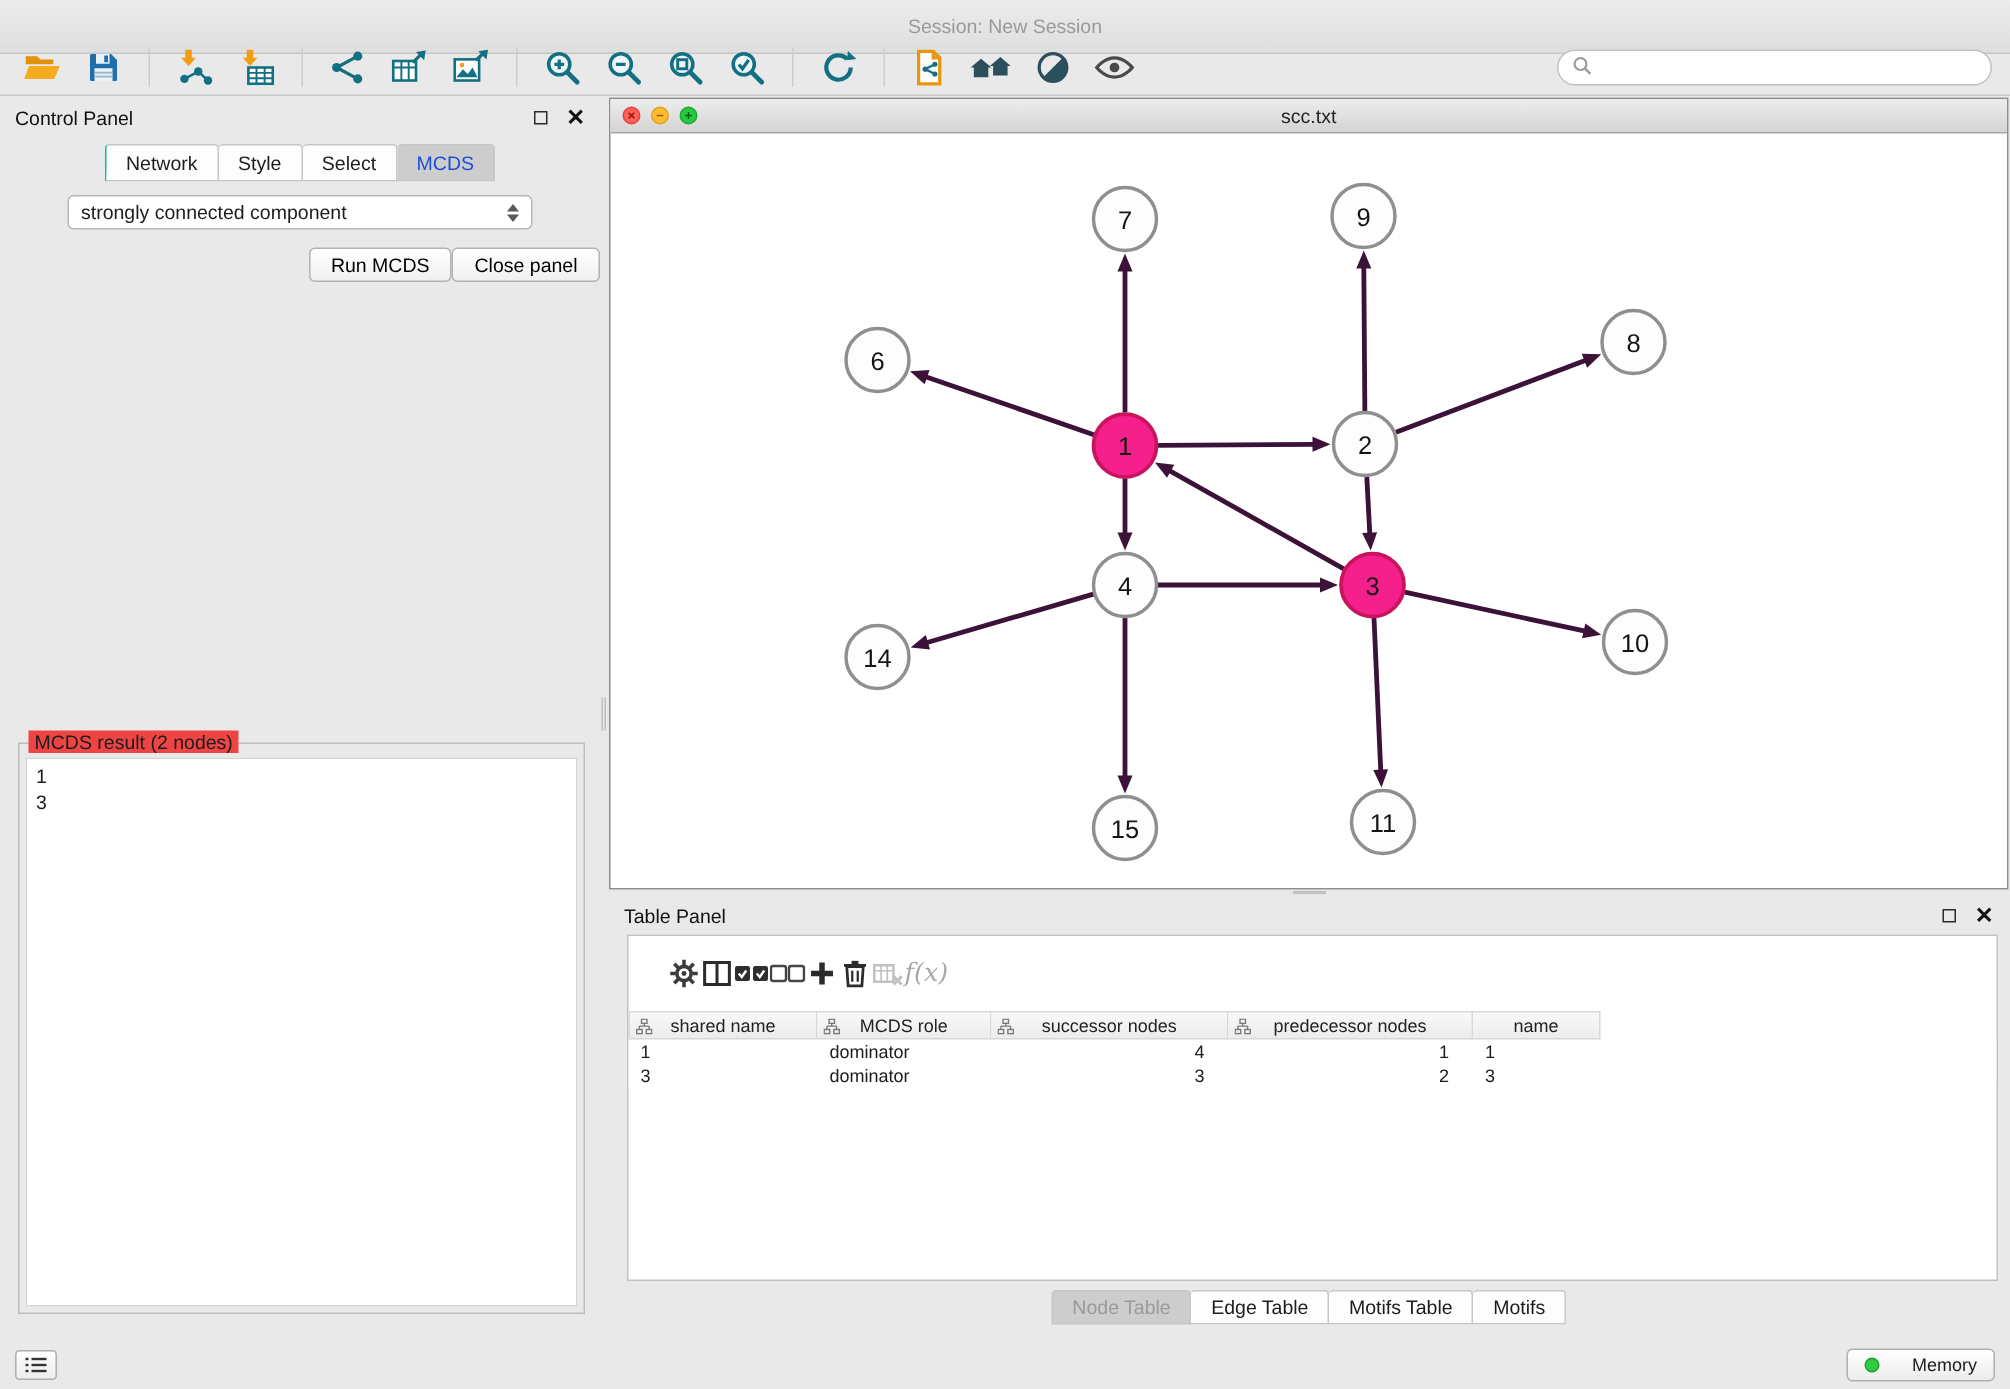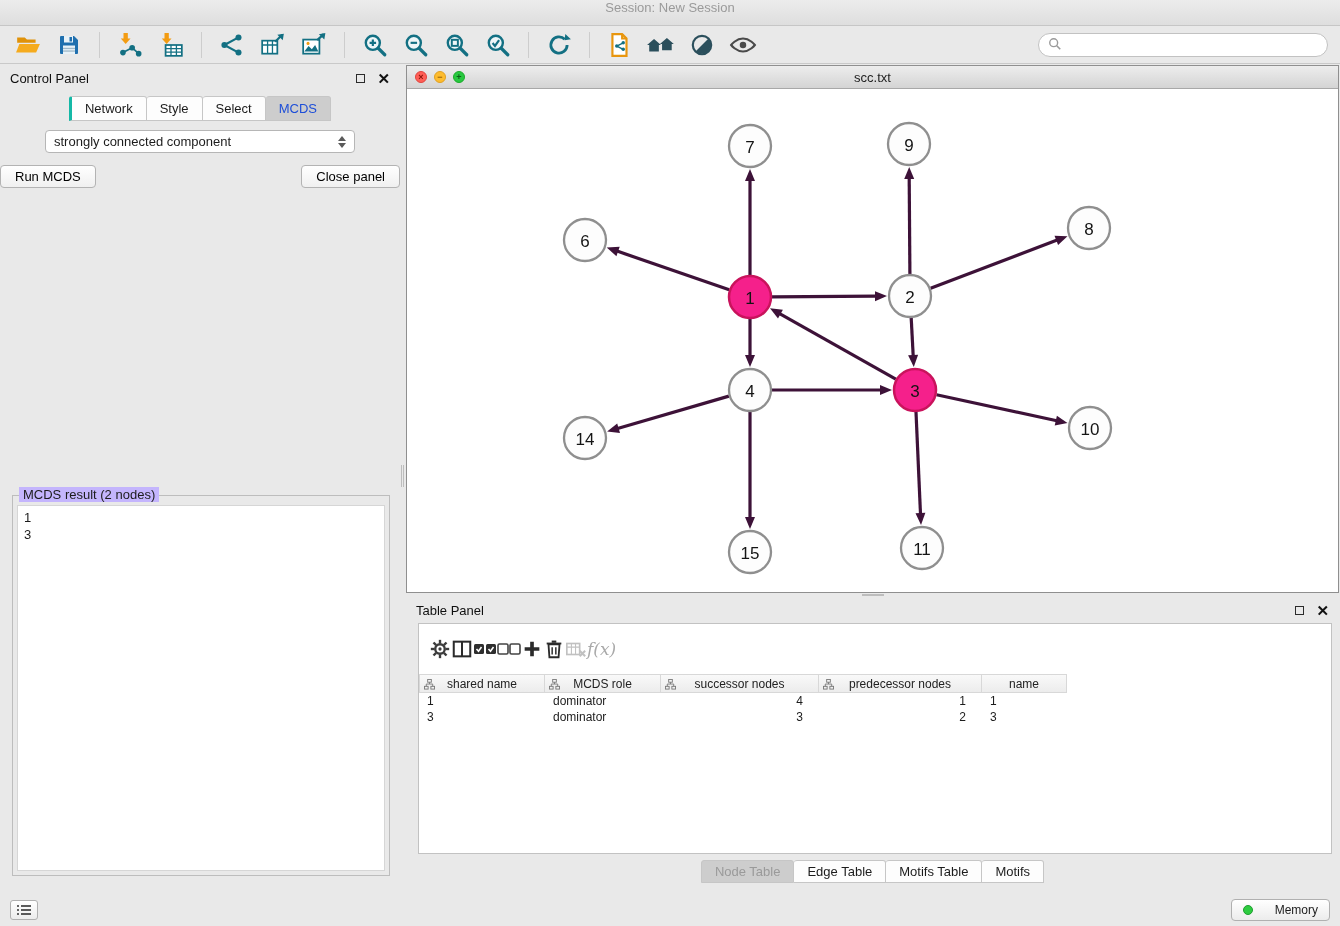--- a/index.html
+++ b/index.html
@@ -1,50 +1,50 @@
 <!DOCTYPE html>
 <html><head>
 <meta charset="utf-8">
 <style>
   *{margin:0;padding:0;box-sizing:border-box}
   html,body{width:1340px;height:926px}
   body{position:relative;overflow:hidden;background:#e9e9e9;font-family:"Liberation Sans",sans-serif;font-size:13px;color:#1c1c1c}
 
   
-  .titlebar{position:absolute;top:0;left:0;right:0;height:26px;background:linear-gradient(#ececec,#dedede);border-bottom:1px solid #c6c6c6;display:flex;align-items:flex-start;justify-content:center;color:#9a9a9a;font-size:13px}
+  .titlebar{position:absolute;top:0;left:0;right:0;height:36px;background:linear-gradient(#ececec,#dedede);border-bottom:1px solid #c6c6c6;display:flex;align-items:center;justify-content:center;color:#9a9a9a;font-size:13px}
 
   
   .toolbar{position:absolute;top:27px;left:0;right:0;height:37px;display:flex;align-items:center;padding:0 12px;gap:9px;border-bottom:1px solid #c9c9c9}
   .tbtn{width:32px;height:30px;display:flex;align-items:center;justify-content:center;border-radius:4px}
   .sep{width:1px;height:26px;background:#cdcdcd;margin:0 5px}
   .search{margin-left:auto;width:290px;height:24px;background:#fff;border:1px solid #c2c2c2;border-radius:12px;display:flex;align-items:center;padding:0 9px;gap:6px}
   .search input{border:none;outline:none;flex:1;font-size:13px;background:transparent;font-family:"Liberation Sans",sans-serif}
 
   
   .panel-header{height:26px;display:flex;align-items:center;padding:0 10px;font-size:13px;color:#101010}
   .win-icons{margin-left:auto;display:flex;gap:12px;align-items:center}
   .float-icon{width:9px;height:9px;border:1.5px solid #2b2b2b;display:inline-block}
   .close-icon{font-size:15px;font-weight:bold;color:#111;line-height:1;cursor:default}
 
   
   .control-panel{position:absolute;left:0;top:65px;width:400px;height:818px}
   .cp-tabs{display:flex;justify-content:center;margin-top:5px}
   .cp-tab{padding:4px 13px;background:#fdfdfd;border:1px solid #c6c6c6;border-left:none;font-size:13px;border-radius:3px 3px 0 0}
-  .cp-tab:first-child{border-left:3px solid #14b8a6}
+  .cp-tab:first-child{border-left:1px solid #14b8a6}
   .cp-tab.active{background:#cdcdcd;color:#1d4ed8}
   .opt-label{text-align:center;margin-top:21px;font-size:13px}
   .dropdown{margin:9px auto 0;width:310px;height:23px;background:#fff;border:1px solid #b6b6b6;border-radius:4px;display:flex;align-items:center;padding:0 8px;font-size:13px}
   .stepper{margin-left:auto;display:flex;flex-direction:column;align-items:center}
   .stepper i{display:block;width:0;height:0;border-left:4px solid transparent;border-right:4px solid transparent}
   .stepper .up{border-bottom:5px solid #5a5a5a;margin-bottom:2px}
   .stepper .dn{border-top:5px solid #5a5a5a}
-  .btn-row{display:flex;justify-content:space-between;gap:15px;margin-top:12px}
+  .btn-row{display:flex;justify-content:flex-end;margin-top:12px}
   .btn{background:linear-gradient(#ffffff,#f0f0f0);border:1px solid #b3b3b3;border-radius:4px;padding:3px 14px;font-size:13px;font-family:"Liberation Sans",sans-serif}
   .result-box{position:absolute;left:12px;right:10px;top:430px;bottom:7px;border:1px solid #bdbdbd}
-  .result-legend{position:absolute;top:-9px;left:6px;background:#c4b5fd;padding:0 4px;font-size:13px}
+  .result-legend{position:absolute;top:-9px;left:6px;background:#ef4444;padding:0 4px;font-size:13px}
   .result-inner{position:absolute;left:4px;right:4px;top:9px;bottom:4px;background:#fff;border:1px solid #d6d6d6;overflow:auto;padding:3px 6px}
   .result-line{font-size:13px;line-height:17px}
 
   
   .net-window{position:absolute;left:406px;top:65px;width:933px;height:528px;background:#fff;border:1px solid #8f8f8f}
   .net-titlebar{position:relative;height:23px;background:linear-gradient(#ededed,#d4d4d4);border-bottom:1px solid #a8a8a8;display:flex;align-items:center;padding:0 8px}
   .net-title{position:absolute;left:0;right:0;text-align:center;font-size:13px;color:#222}
   .traffic{display:flex;gap:7px;z-index:2}
   .tl{width:12px;height:12px;border-radius:50%;display:flex;align-items:center;justify-content:center;font-size:9px;font-weight:bold;line-height:1}
   .tl.red{background:#ff5f57;border:1px solid #e0443e;color:#8a1209}
@@ -59,21 +59,21 @@
 
   
   .splitter-v{position:absolute;left:400px;top:63px;width:6px;height:820px}
   .splitter-v .grip{position:absolute;top:402px;left:1px;width:3px;height:22px;border-left:1px solid #bdbdbd;border-right:1px solid #bdbdbd}
   .splitter-h{position:absolute;left:406px;top:593px;width:933px;height:4px}
   .splitter-h .grip{position:absolute;left:456px;top:1px;height:2px;width:22px;border-top:1px solid #bdbdbd;border-bottom:1px solid #bdbdbd}
 
   
   .table-panel{position:absolute;left:406px;top:597px;width:933px;height:291px}
   .tp-inner{position:absolute;left:12px;right:7px;top:26px;bottom:34px;background:#fff;border:1px solid #c2c2c2;overflow:hidden}
-  .tp-toolbar{height:50px;display:flex;align-items:center;padding:0 10px}
+  .tp-toolbar{height:50px;display:flex;align-items:center;padding:0 26px}
   .tico{display:flex;align-items:center;justify-content:center}
   .fx{font-family:"DejaVu Serif",serif;font-style:italic;font-size:17px;color:#a9a9a9}
   .thead{display:flex;height:19px;font-size:12px}
   .th{position:relative;display:flex;align-items:center;justify-content:center;background:linear-gradient(#f9f9f9,#ececec);border:1px solid #d8d8d8;border-left:none;color:#222}
   .th:first-child{border-left:1px solid #d8d8d8}
   .th .tree{position:absolute;left:4px;top:4px}
   .tr{display:flex;height:16px;align-items:center;font-size:12px;background:#fff}
   .td{height:16px;line-height:16px;padding:0 8px;white-space:nowrap;overflow:hidden}
   .c0{width:126px}.c1{width:116px}.c2{width:158px}.c3{width:163px}.c4{width:85px}
   .num{text-align:right;padding-right:16px}

